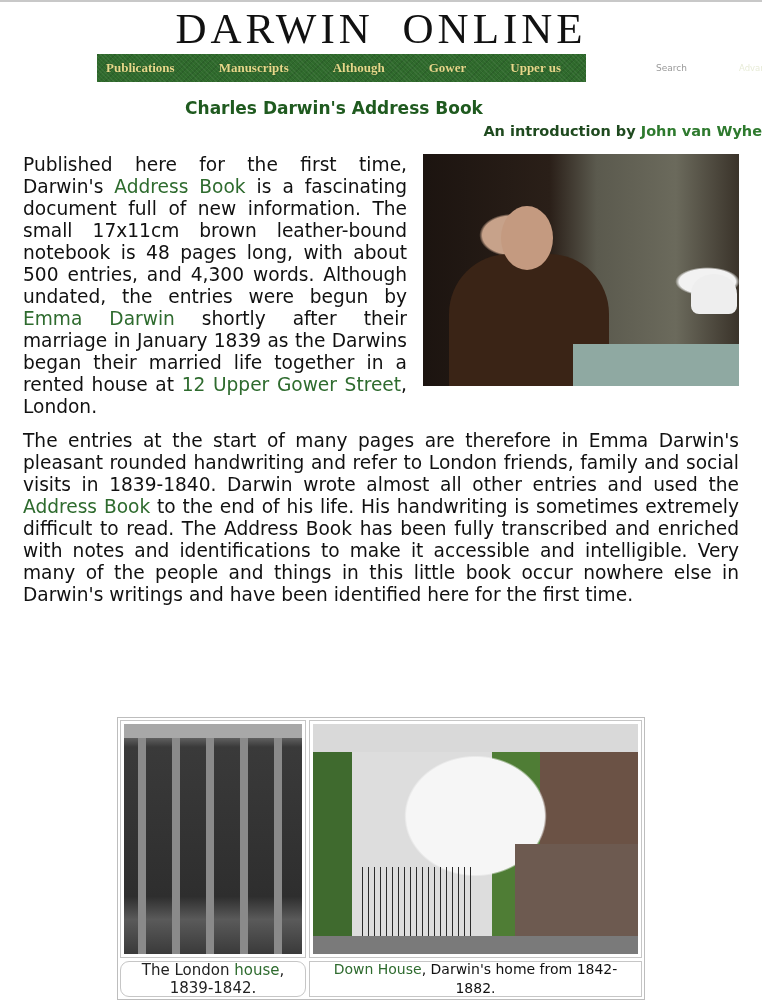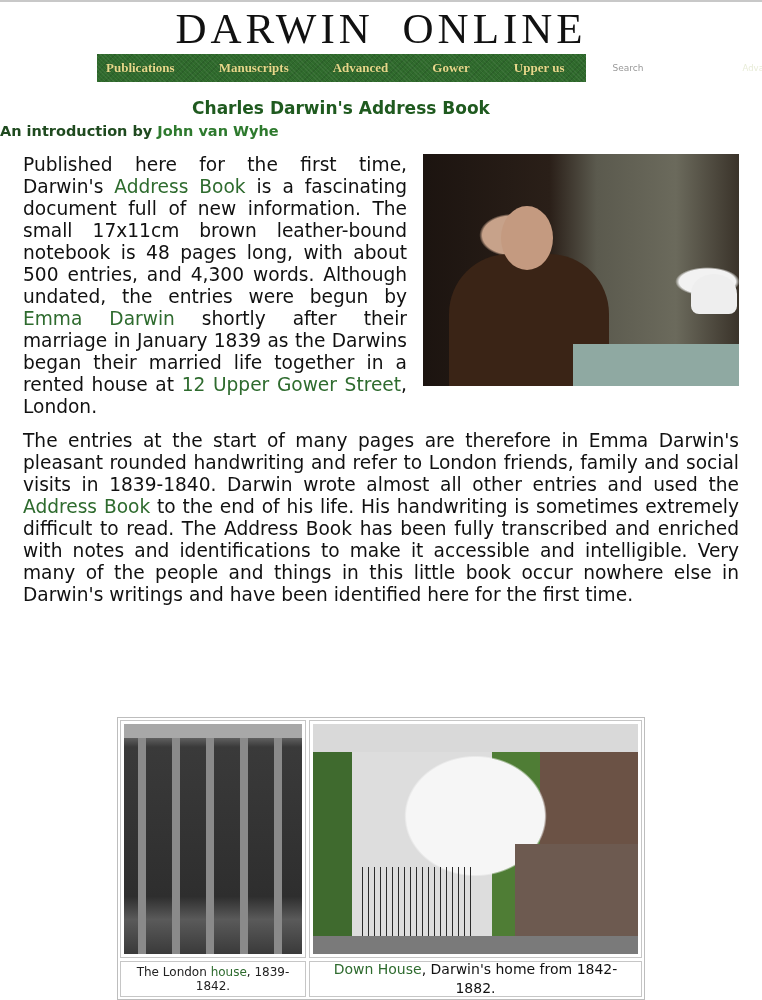--- a/index.html
+++ b/index.html
@@ -27,36 +27,36 @@
   }
   .nav-item {
     font-family: "Liberation Serif", "DejaVu Serif", serif;
     font-size: 13px; font-weight: bold; color: #e6d98a;
     margin-right: 16px; white-space: nowrap; cursor: pointer;
     text-shadow: 0 0 1px rgba(0,0,0,0.4);
   }
   .search-input {
     width: 78px; height: 16px; border: none; border-radius: 3px;
     background: #fff; font-family: "DejaVu Sans", sans-serif; font-size: 9px;
-    padding: 0 4px; margin-left: 0px; color: #333;
+    padding: 0 4px; margin-left: 0px; color: #333; text-align: right;
   }
   .search-input::placeholder { color: #999; }
   .adv-search {
     font-family: "DejaVu Sans", sans-serif; font-size: 8.5px; color: #e8ecd8;
     margin-left: 20px; white-space: nowrap; cursor: pointer;
   }
 
   
   .title {
-    position: absolute; left: 12px; top: 96px; width: 658px; text-align: center;
+    position: absolute; left: 5px; top: 96px; width: 658px; text-align: center;
     font-family: "DejaVu Sans", sans-serif; font-weight: bold; font-size: 17px;
     color: #1f5a1f; line-height: 20px;
   }
   .subtitle {
-    position: absolute; left: 0; top: 120px; width: 762px; text-align: left;
+    position: absolute; left: 0; top: 120px; width: 762px; text-align: right;
     font-family: "DejaVu Sans", sans-serif; font-weight: bold; font-size: 14.5px;
     color: #1f4a1f; line-height: 18px;
   }
   .subtitle a { color: #2e7a2e; }
 
   
   .content {
     position: absolute; left: 23px; top: 152px; width: 716px;
     font-family: "DejaVu Sans", sans-serif; font-size: 18.6px; line-height: 22px;
     color: #111;
@@ -116,32 +116,32 @@
     position: absolute; left: 15%; top: 62%; width: 35%; height: 30%;
     background: repeating-linear-gradient(90deg, #2b2b2b 0 1px, transparent 1px 6px);
   }
   .img-down .road {
     position: absolute; left: 0; bottom: 0; width: 100%; height: 8%; background: #7a7a7a;
   }
   .caption {
     display: flex; align-items: center; justify-content: center; text-align: center;
     font-family: "DejaVu Sans", sans-serif;
   }
-  .caption.small { font-size: 12px; color: #222; }
+  .caption.small { font-size: 15px; color: #222; border-radius: 9px; }
   .caption.large { font-size: 14px; line-height: 19px; color: #111; padding: 0 16px; }
 </style>
 </head>
 <body>
 
 <div class="logo">DARWIN ONLINE</div>
 
 <nav class="navbar">
   <span class="nav-item">Publications</span>
   <span class="nav-item">Manuscripts</span>
-  <span class="nav-item">Advanced</span>
+  <span class="nav-item">Although</span>
   <span class="nav-item">Gower</span>
   <span class="nav-item">Upper us</span>
   <input class="search-input" type="text" placeholder="Search" style="">
   <span class="adv-search">Advanced search</span>
 </nav>
 
 <h1 class="title" style="margin:0;">Charles Darwin's Address Book</h1>
 <div class="subtitle">
   <span>An introduction by </span><a>John van Wyhe</a>
 </div>

